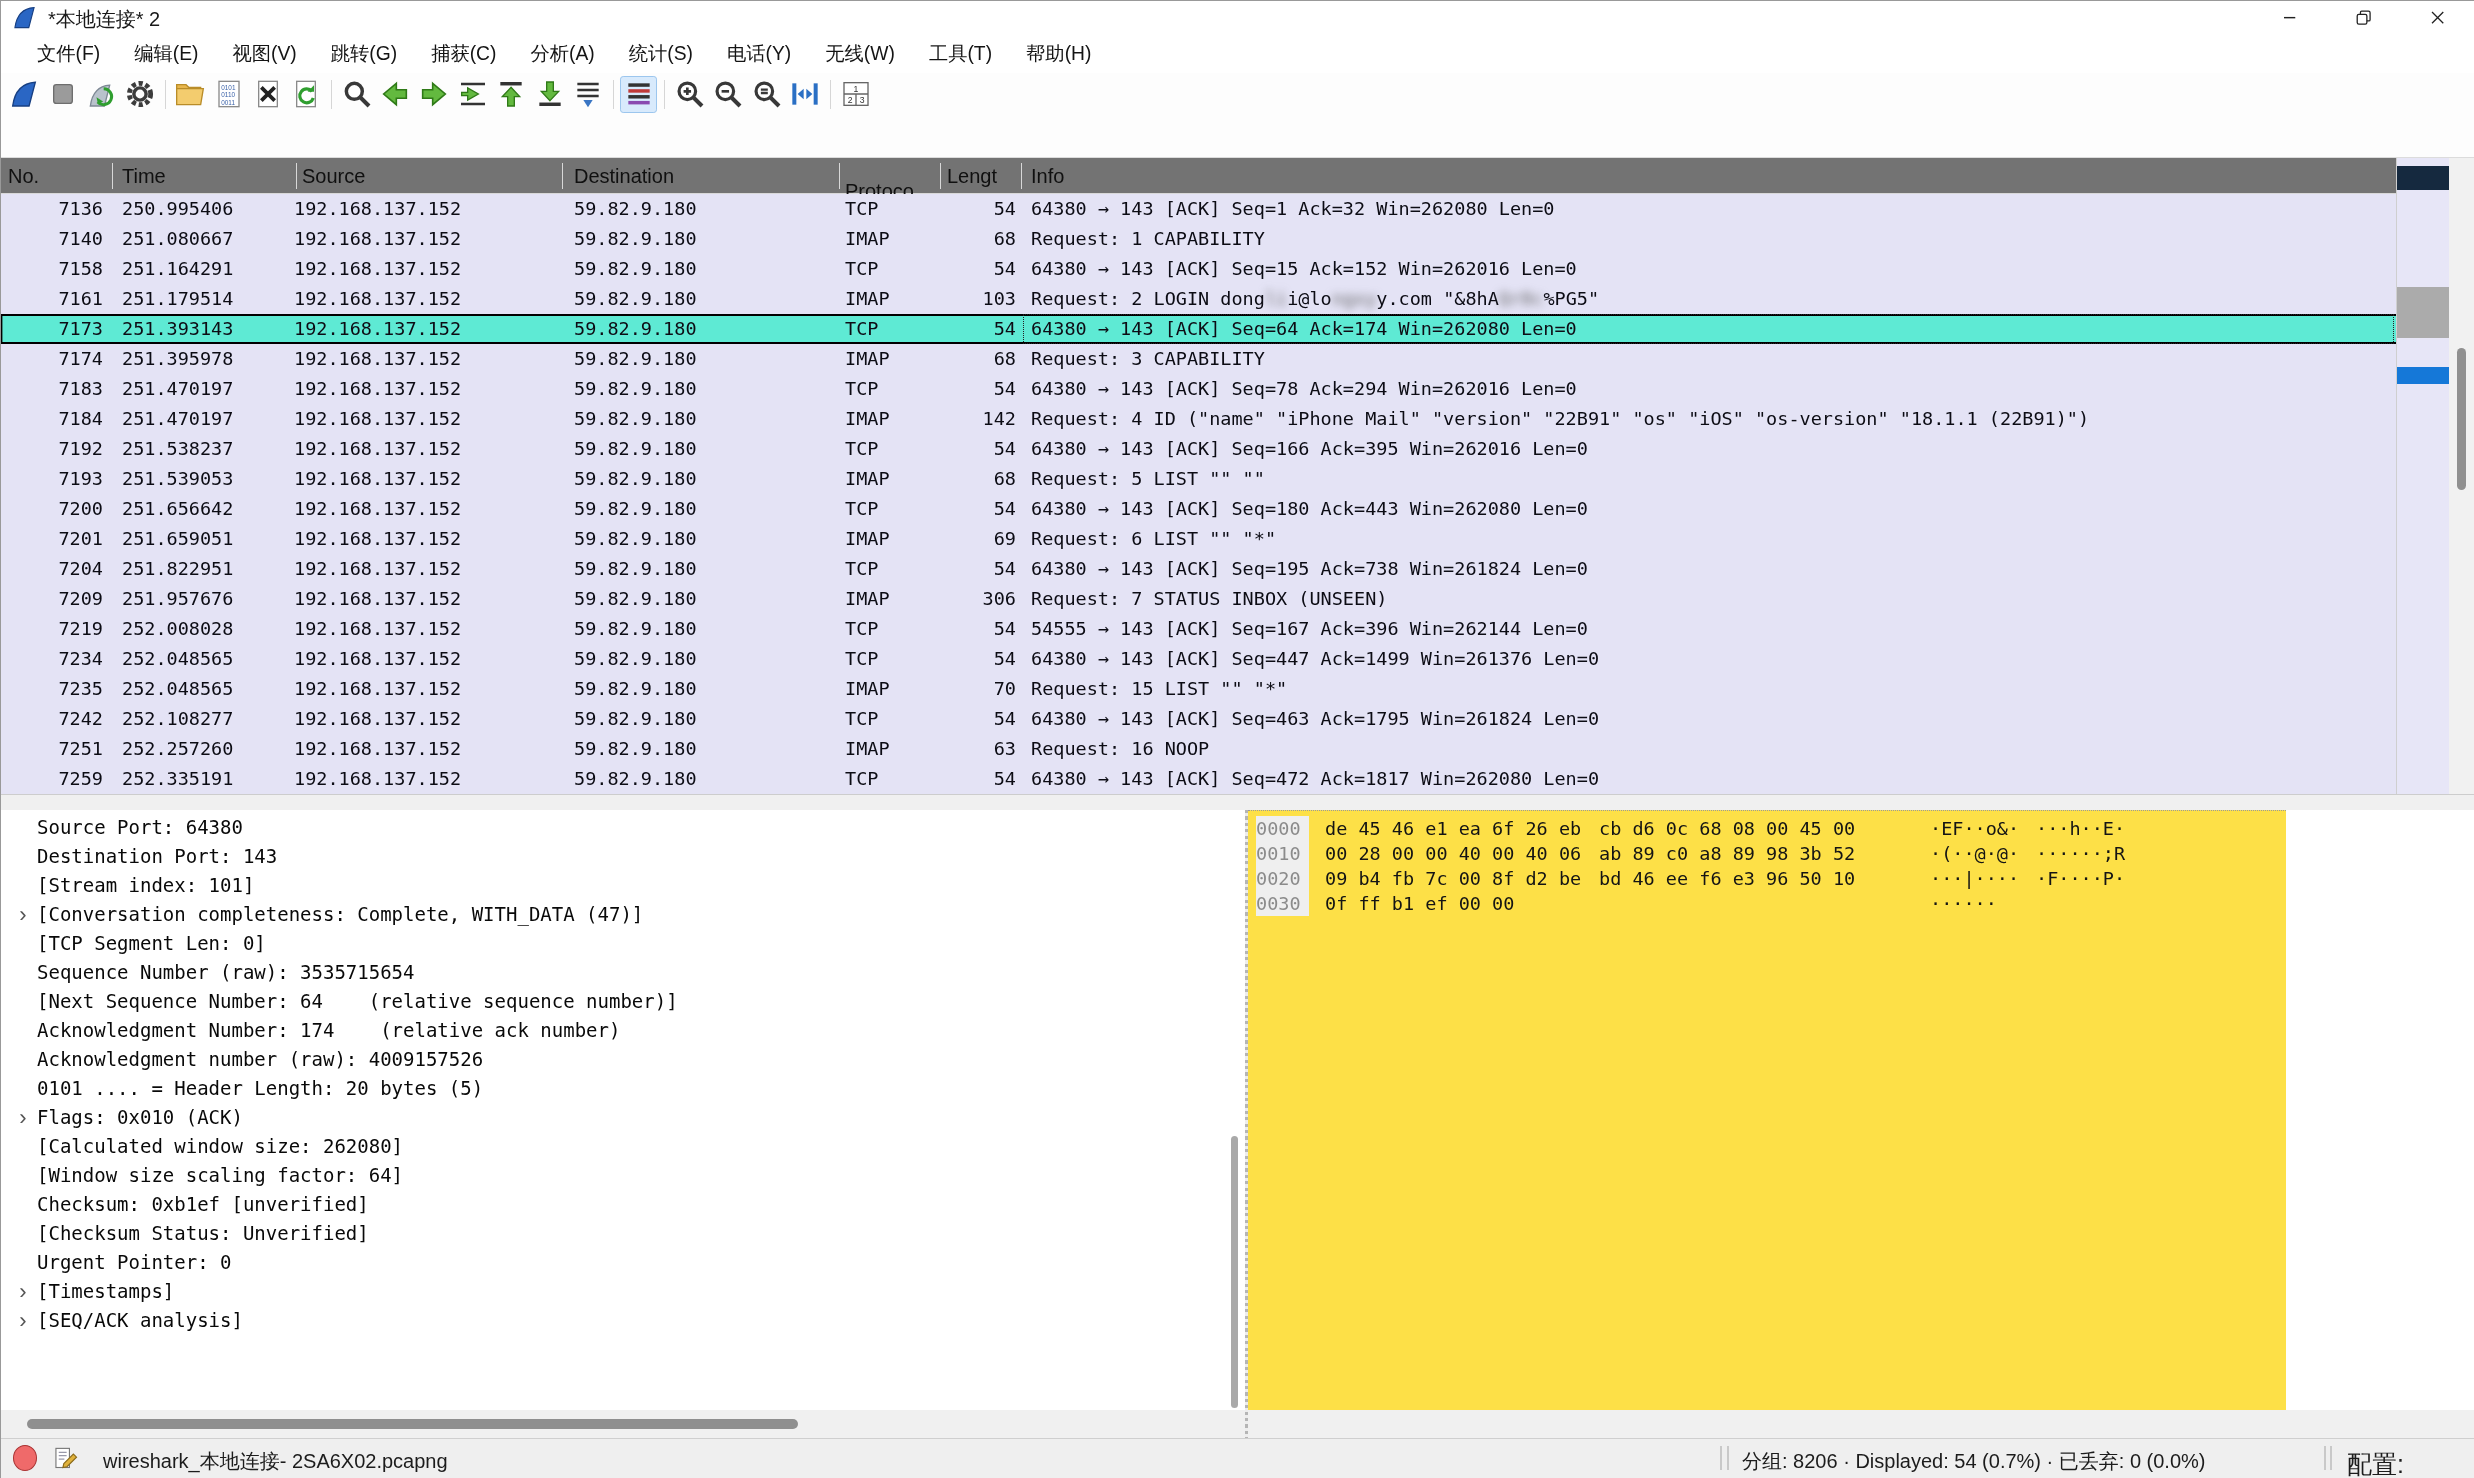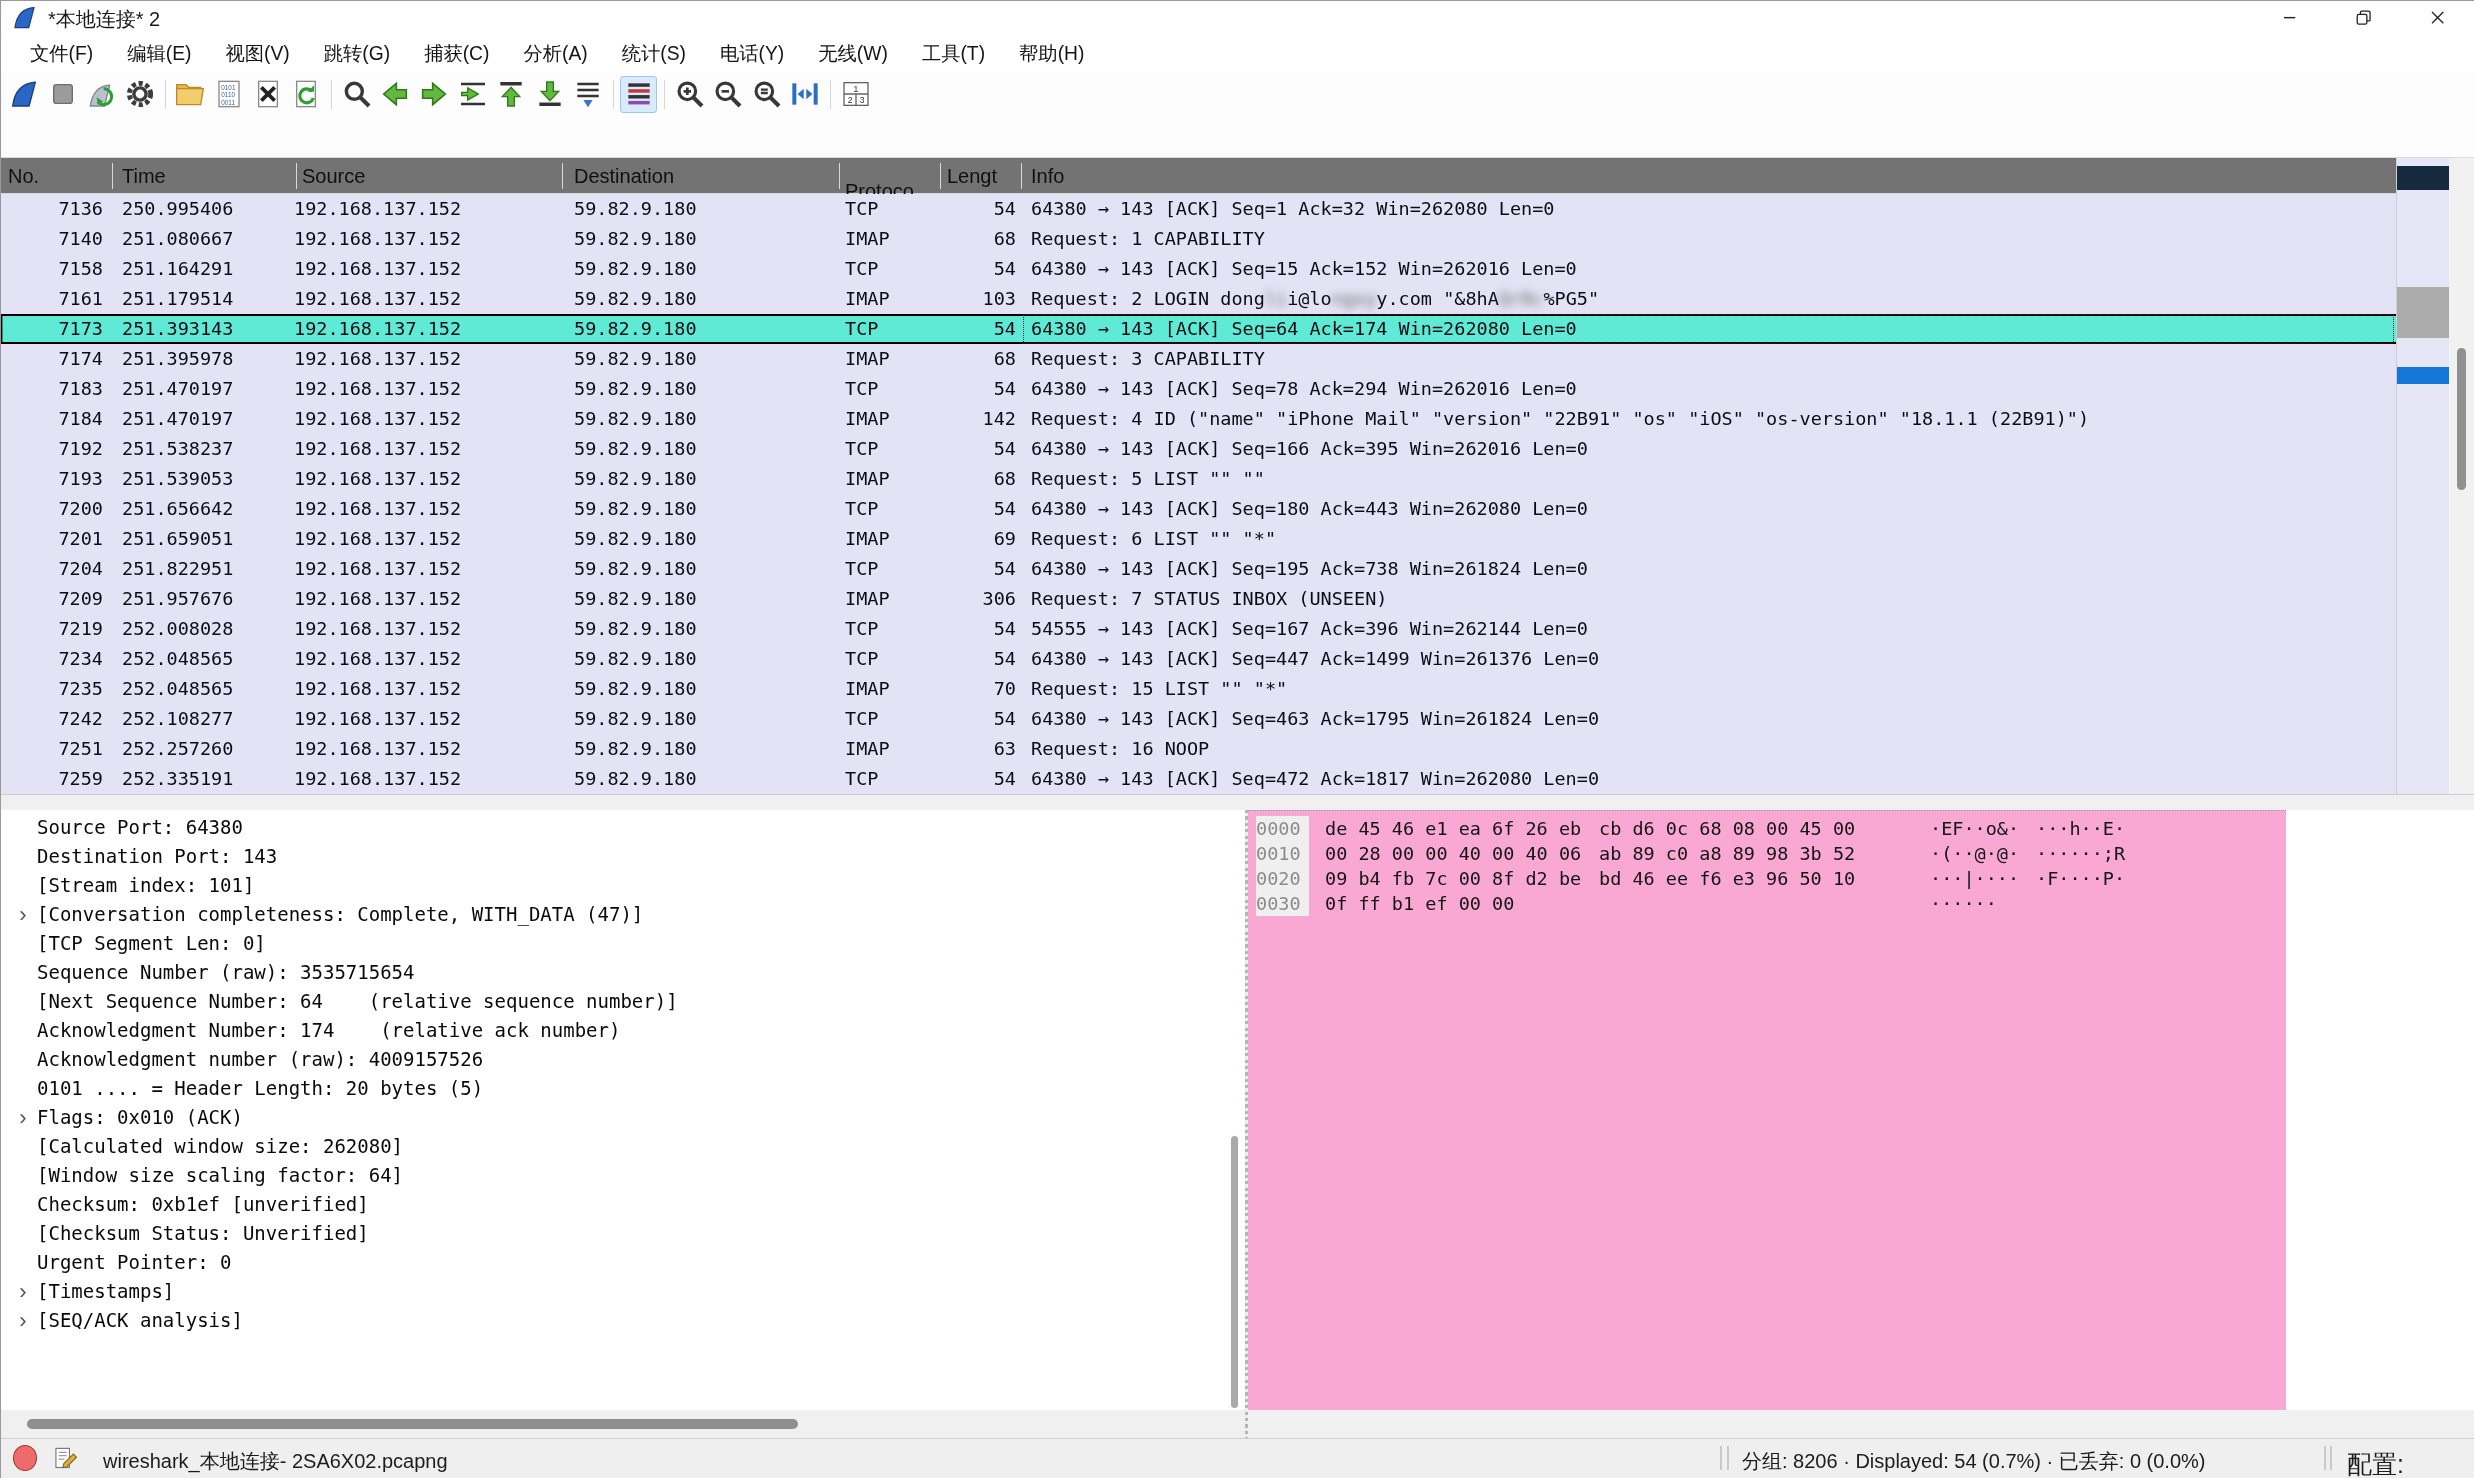--- a/index.html
+++ b/index.html
@@ -8,21 +8,21 @@
 .frame{position:absolute;inset:0;border:0.8px solid #999;pointer-events:none;z-index:99}
 
 .titlebar{position:absolute;left:0;top:0;width:100%;height:36px;background:#fff}
 .tico{position:absolute;left:11.3px;top:4px;width:27px;height:27px}
 .tico svg,.wbtn svg,.comment svg{width:100%;height:100%}
 .ttext{position:absolute;left:48px;top:6.4px;font-size:20px;color:#191919}
 .winbtns{position:absolute;right:0;top:0;height:36px;display:flex}
 .wbtn{width:74px;height:36px;display:flex;align-items:center;justify-content:center}
 .wbtn svg{width:19.3px;height:19.3px}
 
-.menubar{position:absolute;left:0;top:36px;width:100%;height:36px;background:#fff;display:flex;align-items:center;padding-left:13px}
+.menubar{position:absolute;left:0;top:36px;width:100%;height:36px;background:#fff;display:flex;align-items:center;padding-left:20px}
 .mitem{font-size:19.3px;color:#141414;padding:0 17px;line-height:36px}
 
 .toolbar{position:absolute;left:0;top:73px;width:100%;height:43px;background:#fdfdfd;border-bottom:0.8px solid #e6e6e6;display:flex;align-items:center;padding-left:4.8px}
 .tbtn{width:37px;height:37px;border-radius:3.2px;display:flex;align-items:center;justify-content:center;margin:0 0.8px;flex:none}
 .tbtn svg{width:32px;height:32px}
 .tbtn.active{background:#d8eafc;border:0.8px solid #9cc6ee}
 .tsep{width:0.8px;height:29px;background:#d6d6d6;margin:0 5.6px;flex:none}
 
 .filterbar{position:absolute;left:0;top:115px;width:100%;height:43px;background:#fdfdfd;border-bottom:0.8px solid #dcdcdc}
 .finput{position:absolute;left:6.4px;top:119px;width:2414px;height:35px;background:#b5f3ae;border:0.8px solid #8f8f8f;border-radius:4.8px}
@@ -58,21 +58,21 @@
 
 .splitter{position:absolute;left:0;top:794px;width:100%;height:16px;background:#f0f0f0;border-top:0.8px solid #cdcdcd}
 .detail{position:absolute;left:0;top:810px;width:1232px;height:600px;background:#fff;overflow:hidden;font:19px "DejaVu Sans Mono",monospace;color:#090909;padding-top:3.2px}
 .dline{height:29px;line-height:29px;position:relative;white-space:pre}
 .chev{position:absolute;left:19.3px;width:21px;color:#555;font-family:"Liberation Sans",sans-serif;font-size:22px}
 .dtext{position:absolute;left:37px}
 .dvscroll{position:absolute;left:1231px;top:1136px;width:7.3px;height:272px;background:#a9a9a9;border-radius:4px}
 .dhstrip{position:absolute;left:0;top:1410px;width:1245px;height:28px;background:#f0f0f0}
 .dhthumb{position:absolute;left:26.6px;top:8.9px;width:771px;height:10.5px;background:#8f8f8f;border-radius:5.6px}
 .pdivider{position:absolute;left:1245px;top:810px;width:3.2px;height:629px;background:repeating-linear-gradient(180deg,#b5b5b5 0 3.2px,#ededed 3.2px 6.4px)}
-.hex{position:absolute;left:1248px;top:810px;width:1038px;height:600px;background:#f9a8d4;border-top:1.6px dotted #9a9a9a;font:18.5px "DejaVu Sans Mono",monospace;color:#141414;padding-top:4.8px}
+.hex{position:absolute;left:1248px;top:810px;width:1038px;height:600px;background:#fde047;border-top:1.6px dotted #9a9a9a;font:18.5px "DejaVu Sans Mono",monospace;color:#141414;padding-top:4.8px}
 .hxrow{height:25px;line-height:25px;position:relative;white-space:pre}
 .hx-off{position:absolute;left:8px;width:53px;background:#efefef;color:#8b8b8b}
 .hx-h1{position:absolute;left:77px}.hx-h2{position:absolute;left:351px}
 .hx-a1{position:absolute;left:682px}.hx-a2{position:absolute;left:788px}
 .hexstrip{position:absolute;left:1248px;top:1410px;width:1226px;height:28px;background:#f0f0f0}
 
 .statusbar{position:absolute;left:0;top:1438px;width:100%;height:40px;background:#efefef;border-top:0.8px solid #cfcfcf}
 .expert{position:absolute;left:13px;top:6.4px;width:24px;height:26px;background:#ef6a6a;border:1.6px solid #aa3333;border-radius:50%}
 .comment{position:absolute;left:52px;top:5.6px;width:27px;height:27px}
 .fname{position:absolute;left:103px;top:8.9px;font-size:20px;color:#1c1c1c}

